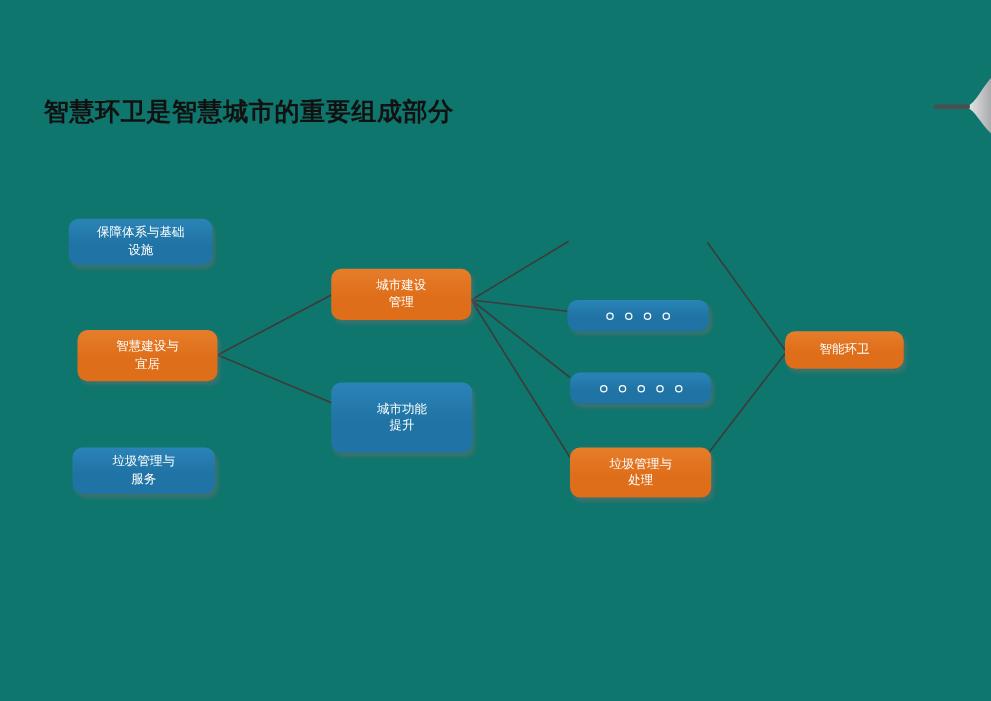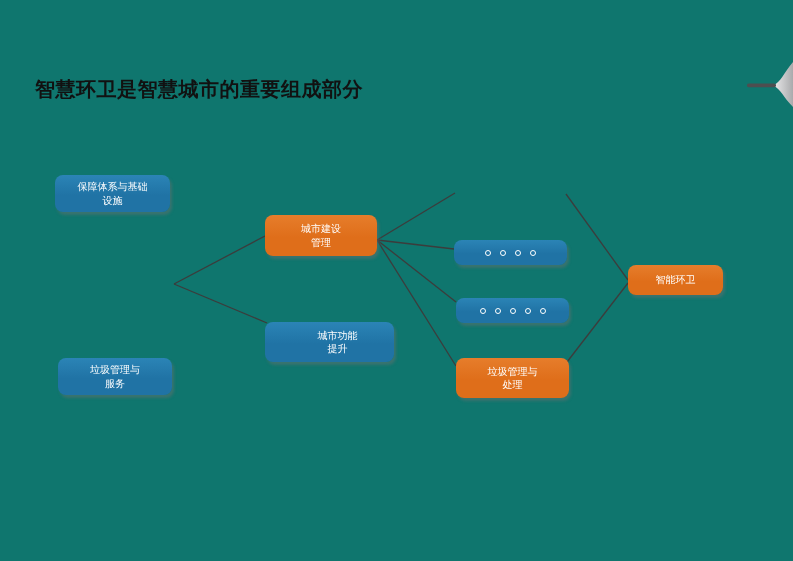--- a/index.html
+++ b/index.html
@@ -26,21 +26,21 @@
   .dots-row{display:flex;align-items:center;justify-content:center;gap:9px;}
   .dot{
     display:inline-block;width:4px;height:4px;border:1.5px solid #ffffff;
     border-radius:50%;background:transparent;
   }
   
   .n-support{left:55px;top:175px;width:115px;height:37px;}
   .n-livable{left:62px;top:264px;width:112px;height:41px;}
   .n-service{left:58px;top:358px;width:114px;height:37px;}
   .n-construction{left:265px;top:215px;width:112px;height:41px;}
-  .n-function{left:265px;top:322px;width:113px;height:40px;padding-left:16px;}
+  .n-function{left:265px;top:306px;width:113px;height:56px;}
   .n-digital{left:455px;top:172px;width:112px;height:40px;}
   .n-dots1{left:454px;top:240px;width:113px;height:25px;}
   .n-dots2{left:456px;top:298px;width:113px;height:25px;}
   .n-waste{left:456px;top:358px;width:113px;height:40px;}
   .n-sanitation{left:628px;top:265px;width:95px;height:30px;}
   .connector-layer{position:absolute;left:0;top:0;width:793px;height:561px;pointer-events:none;}
   .ornament{position:absolute;left:733px;top:48px;width:60px;height:70px;}
 </style>
 </head>
 <body>
@@ -71,20 +71,24 @@
       <line x1="566" y1="194" x2="628" y2="280"></line>
       <line x1="567" y1="362" x2="628" y2="283"></line>
     </g>
   </svg>
 
   <div class="node blue n-support">
     <span class="node-label">保障体系与基础
 设施</span>
   </div>
 
+  <div class="node orange n-livable">
+    <span class="node-label">智慧建设与
+宜居</span>
+  </div>
 
   <div class="node blue n-service">
     <span class="node-label">垃圾管理与
 服务</span>
   </div>
 
   <div class="node orange n-construction">
     <span class="node-label">城市建设
 管理</span>
   </div>

